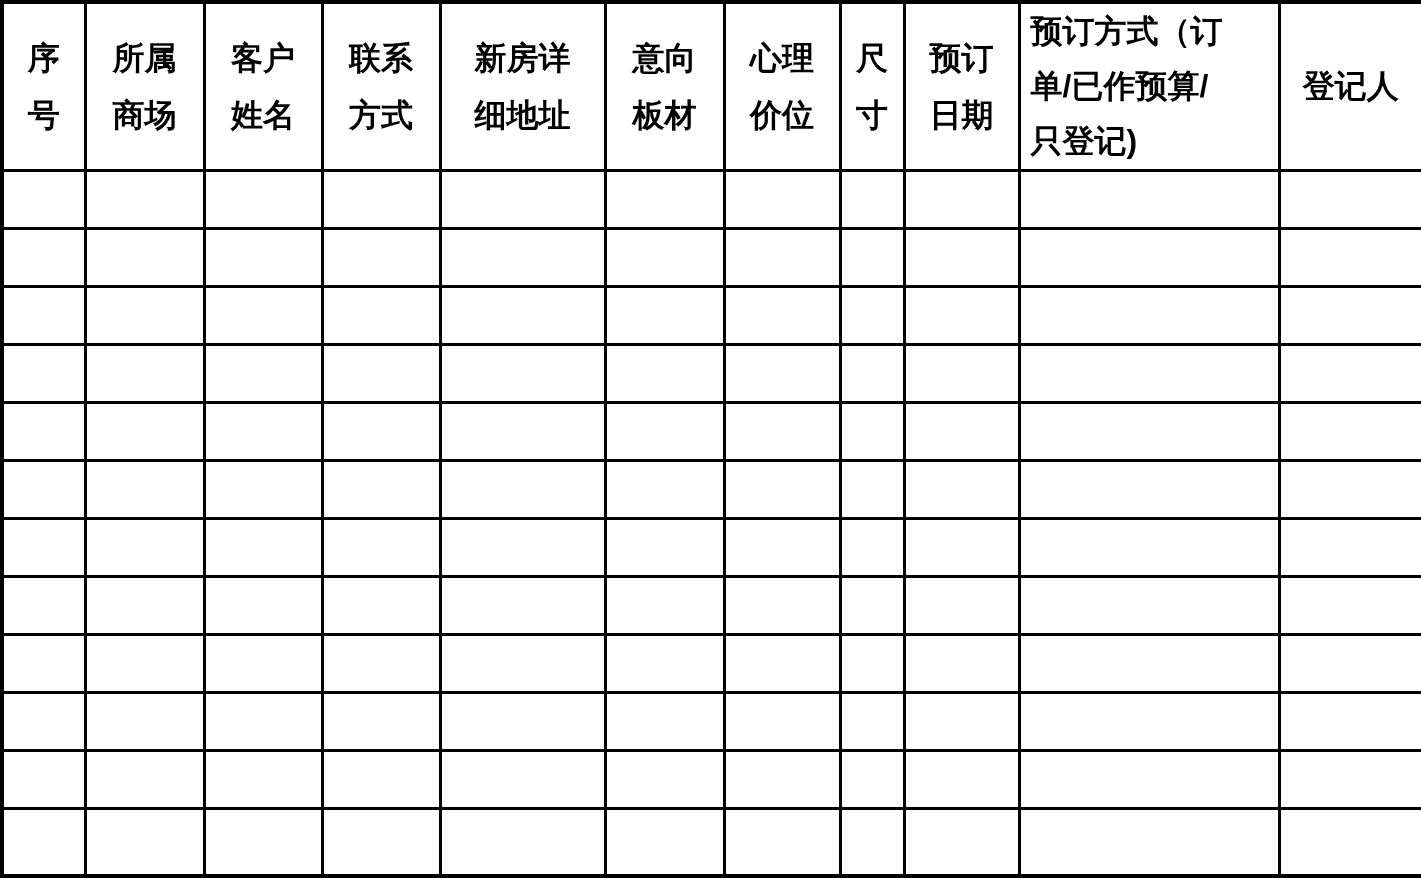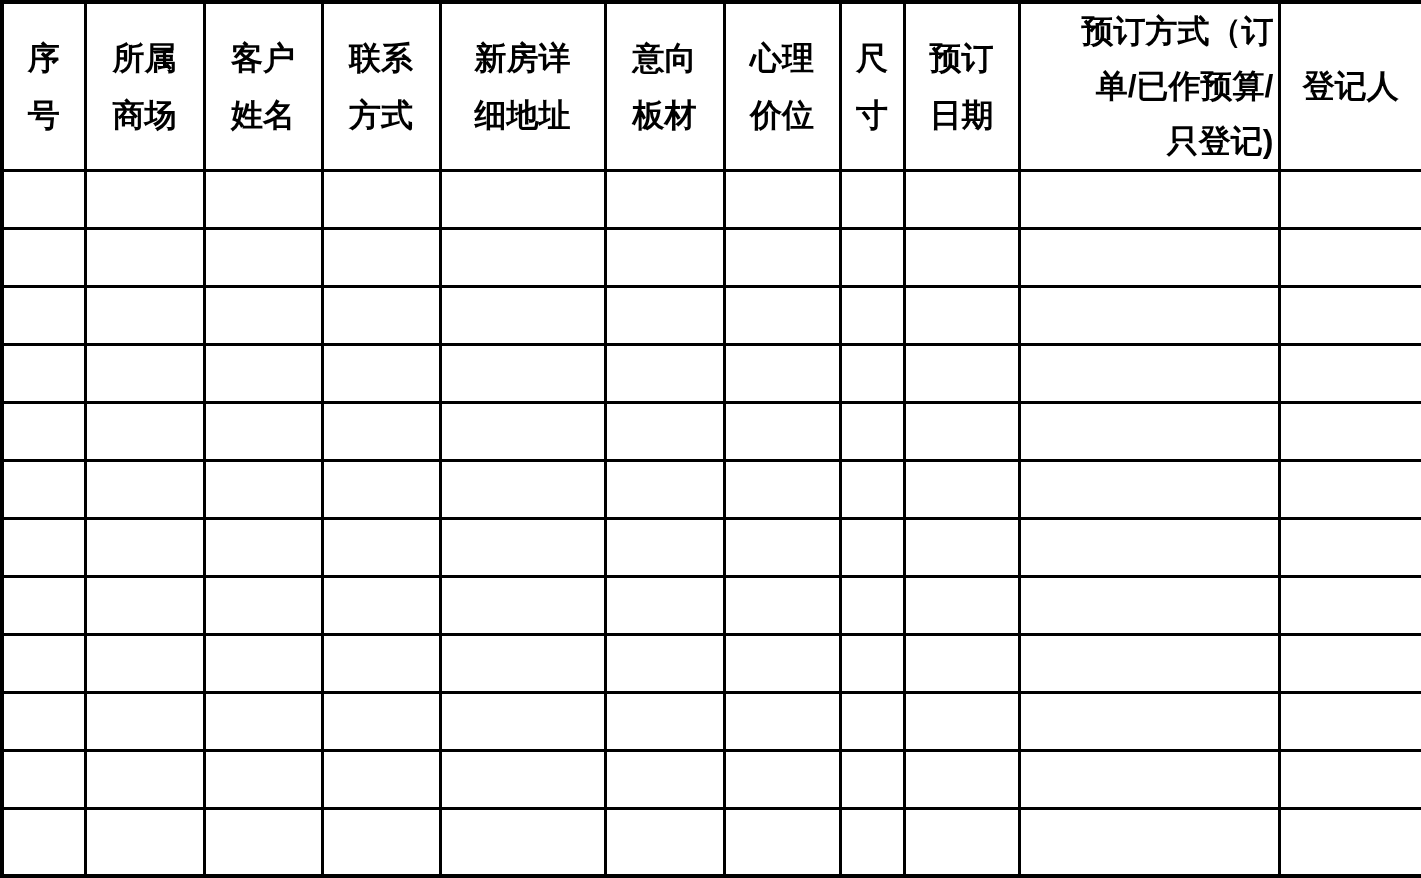--- a/index.html
+++ b/index.html
@@ -35,21 +35,21 @@
   table.reg-table th {
     font-size: 32px;
     font-weight: bold;
     text-align: center;
     vertical-align: middle;
     white-space: pre-line;
     line-height: 57px;
     overflow: hidden;
   }
   table.reg-table th.align-left {
-    text-align: right;
+    text-align: left;
     padding-left: 10px;
     padding-right: 4px;
     line-height: 55px;
   }
   table.reg-table td {
     font-size: 28px;
   }
 </style>
 </head>
 <body>

